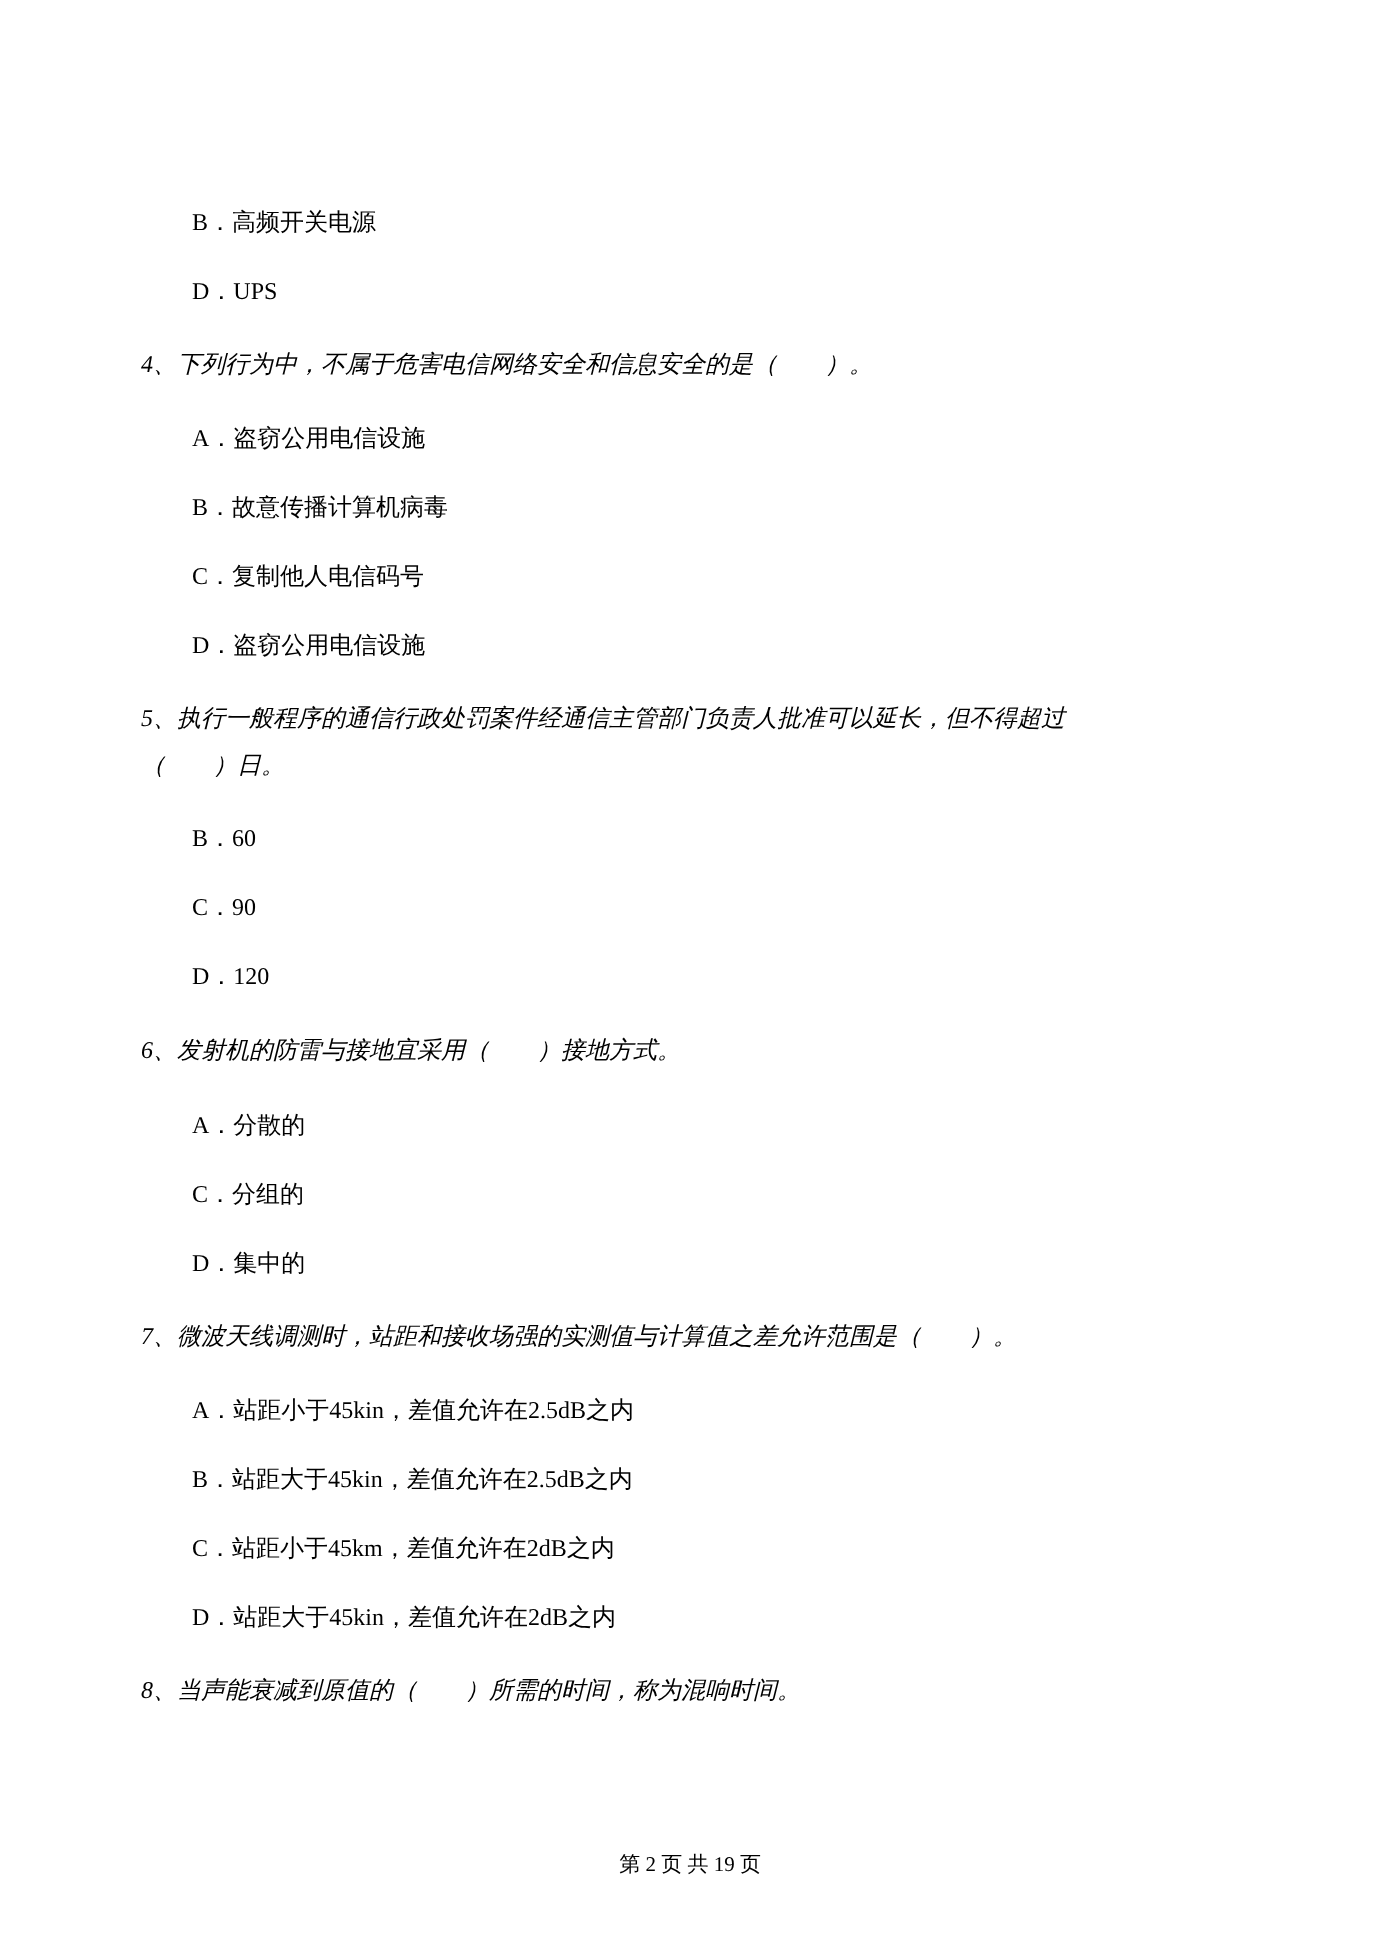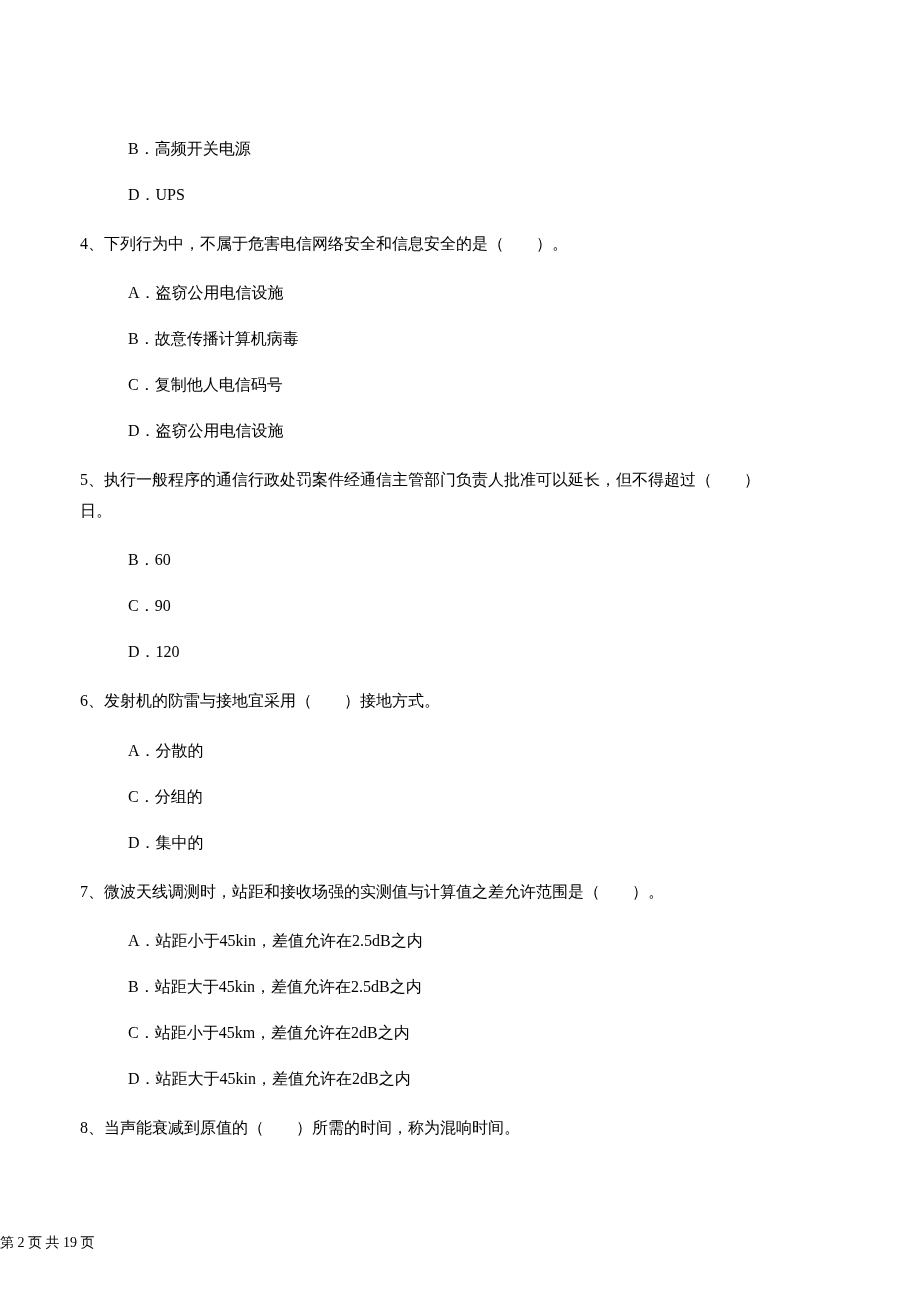--- a/index.html
+++ b/index.html
@@ -16,28 +16,30 @@
   }
   .page {
     padding: 115px 140px 0 80px;
     line-height: 1.5;
   }
   .option {
     margin: 22px 0 22px 48px;
     white-space: pre;
   }
   .question {
-    margin: 22px 0;
+    margin: 22px 14px;
     line-height: 1.9;
+    font-style: italic;
   }
   .footer {
     position: absolute;
     bottom: 50px;
     left: 0;
     right: 0;
+    text-align: center;
     font-size: 14px;
   }
 </style>
 </head>
 <body>
 
 <div class="page">
 
   <div class="option">B．高频开关电源</div>
   <div class="option">D．UPS</div>

